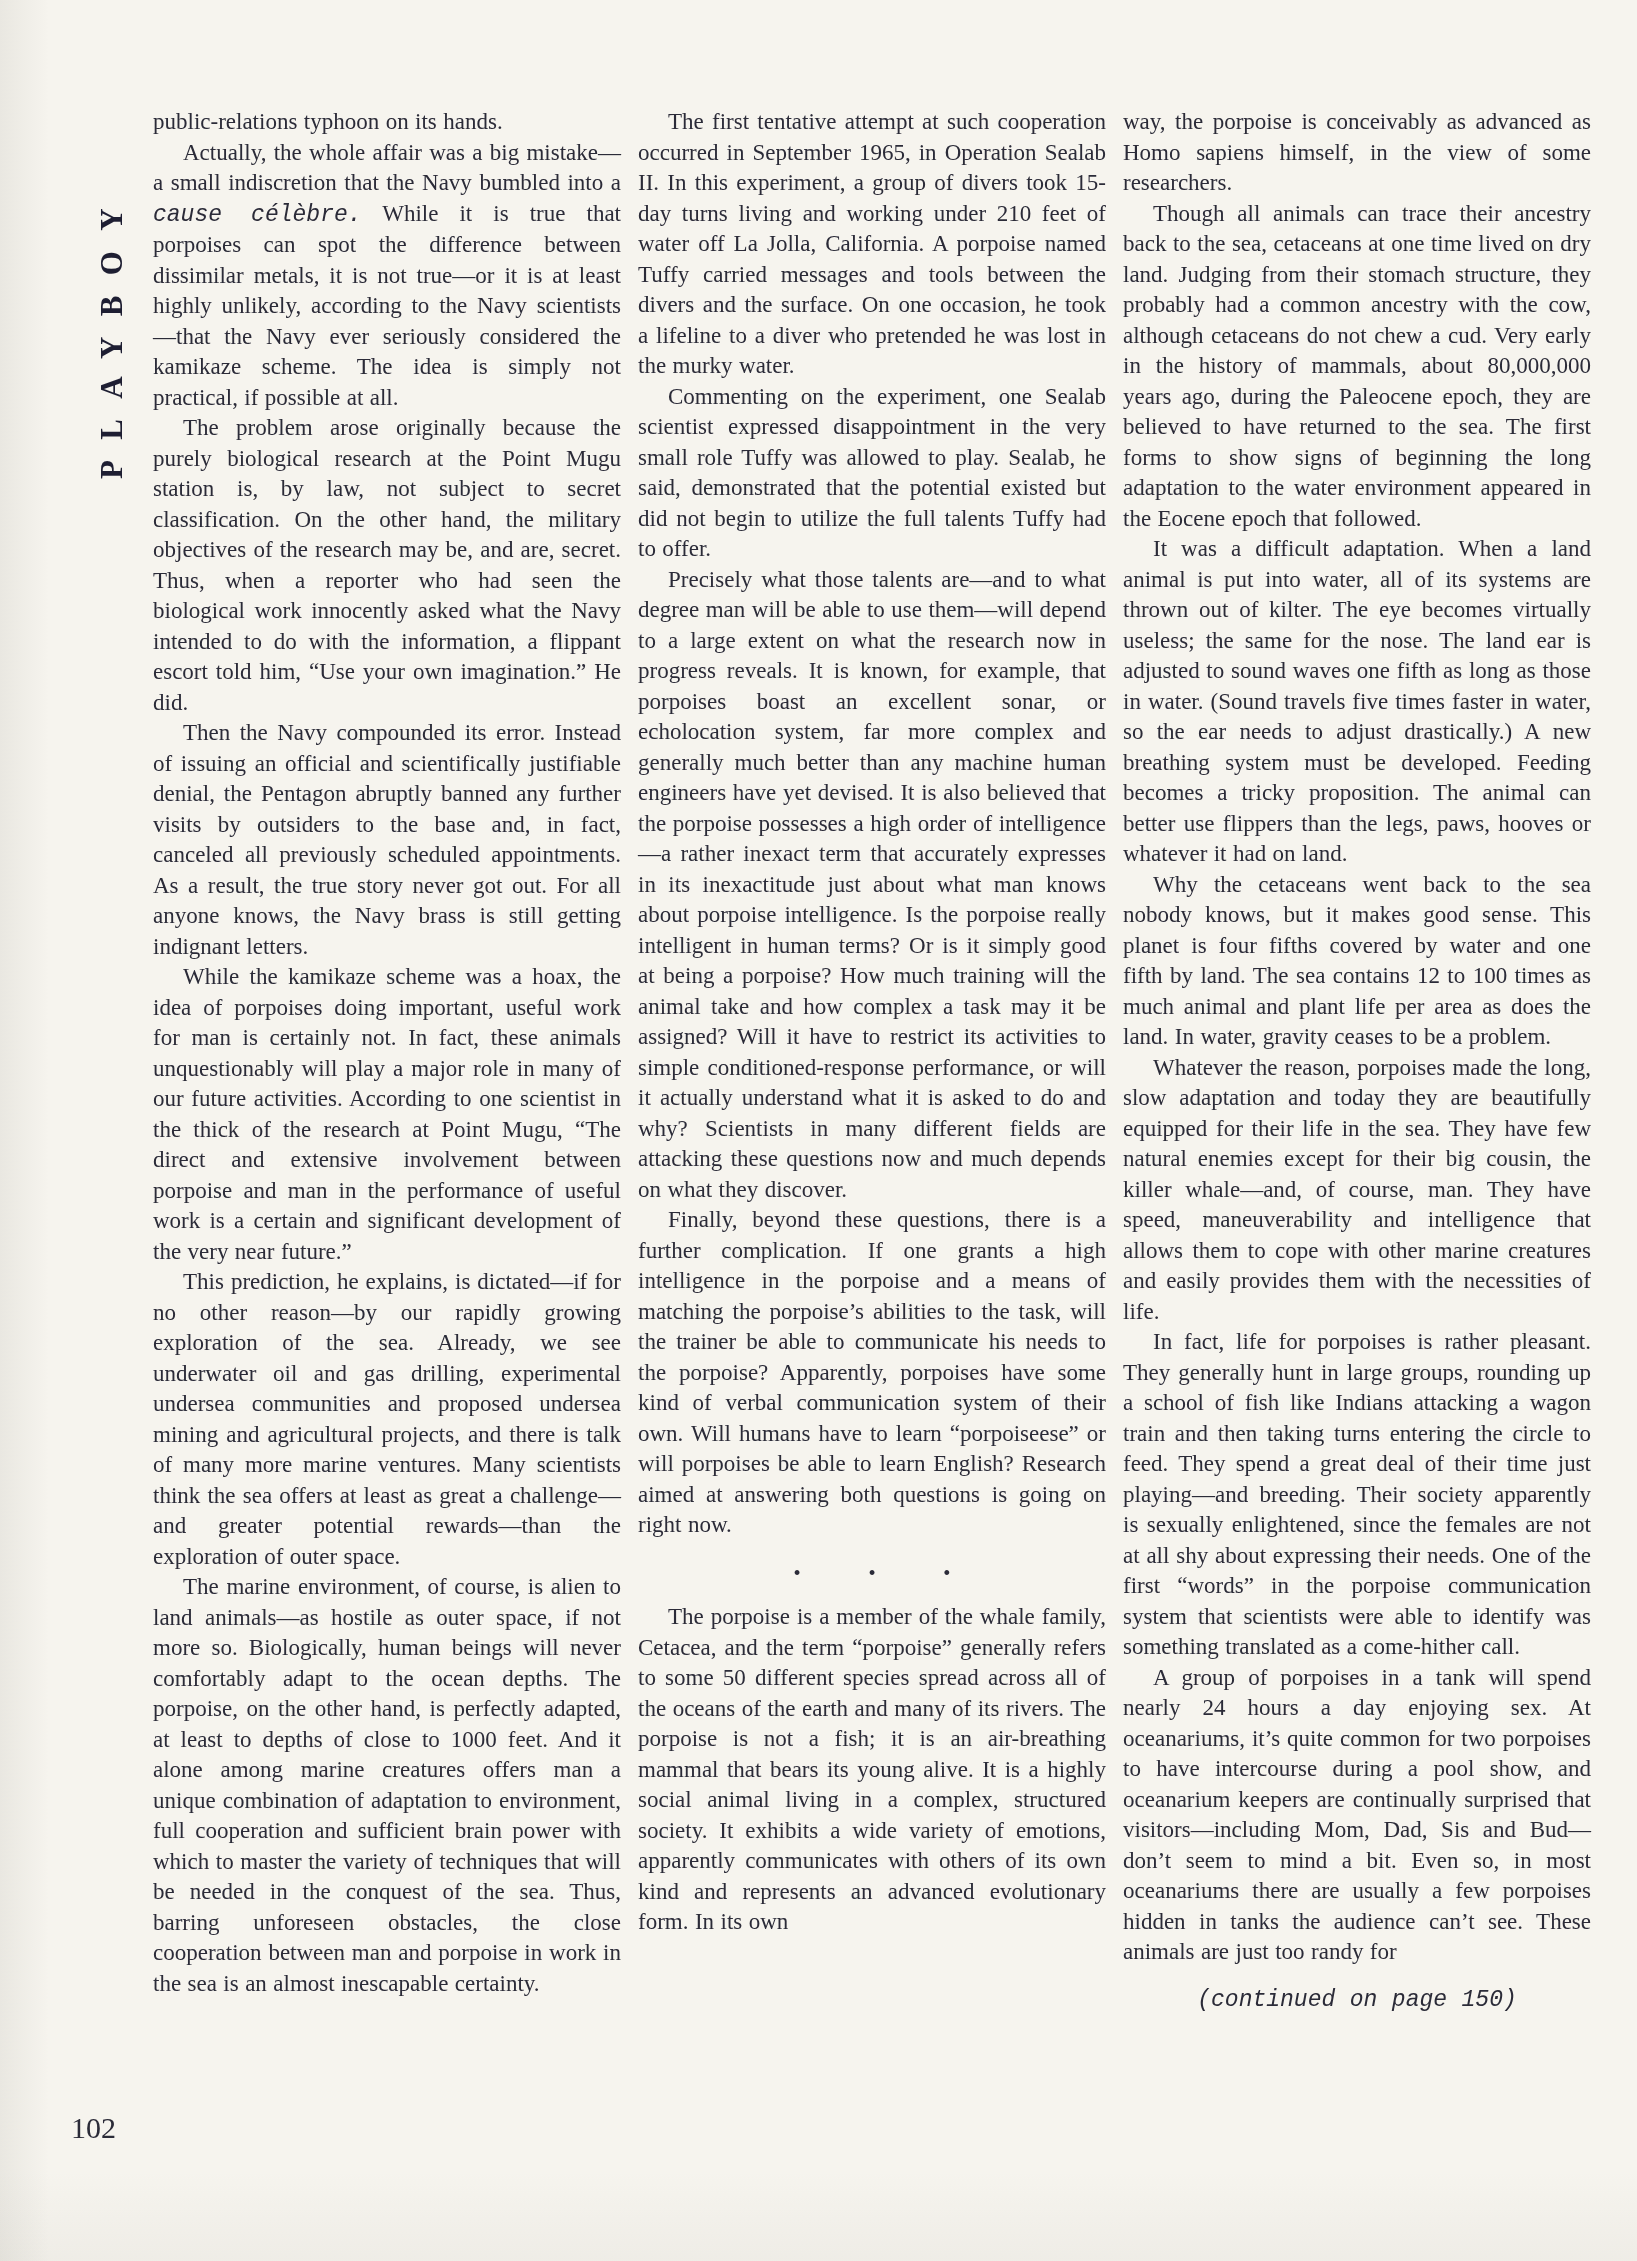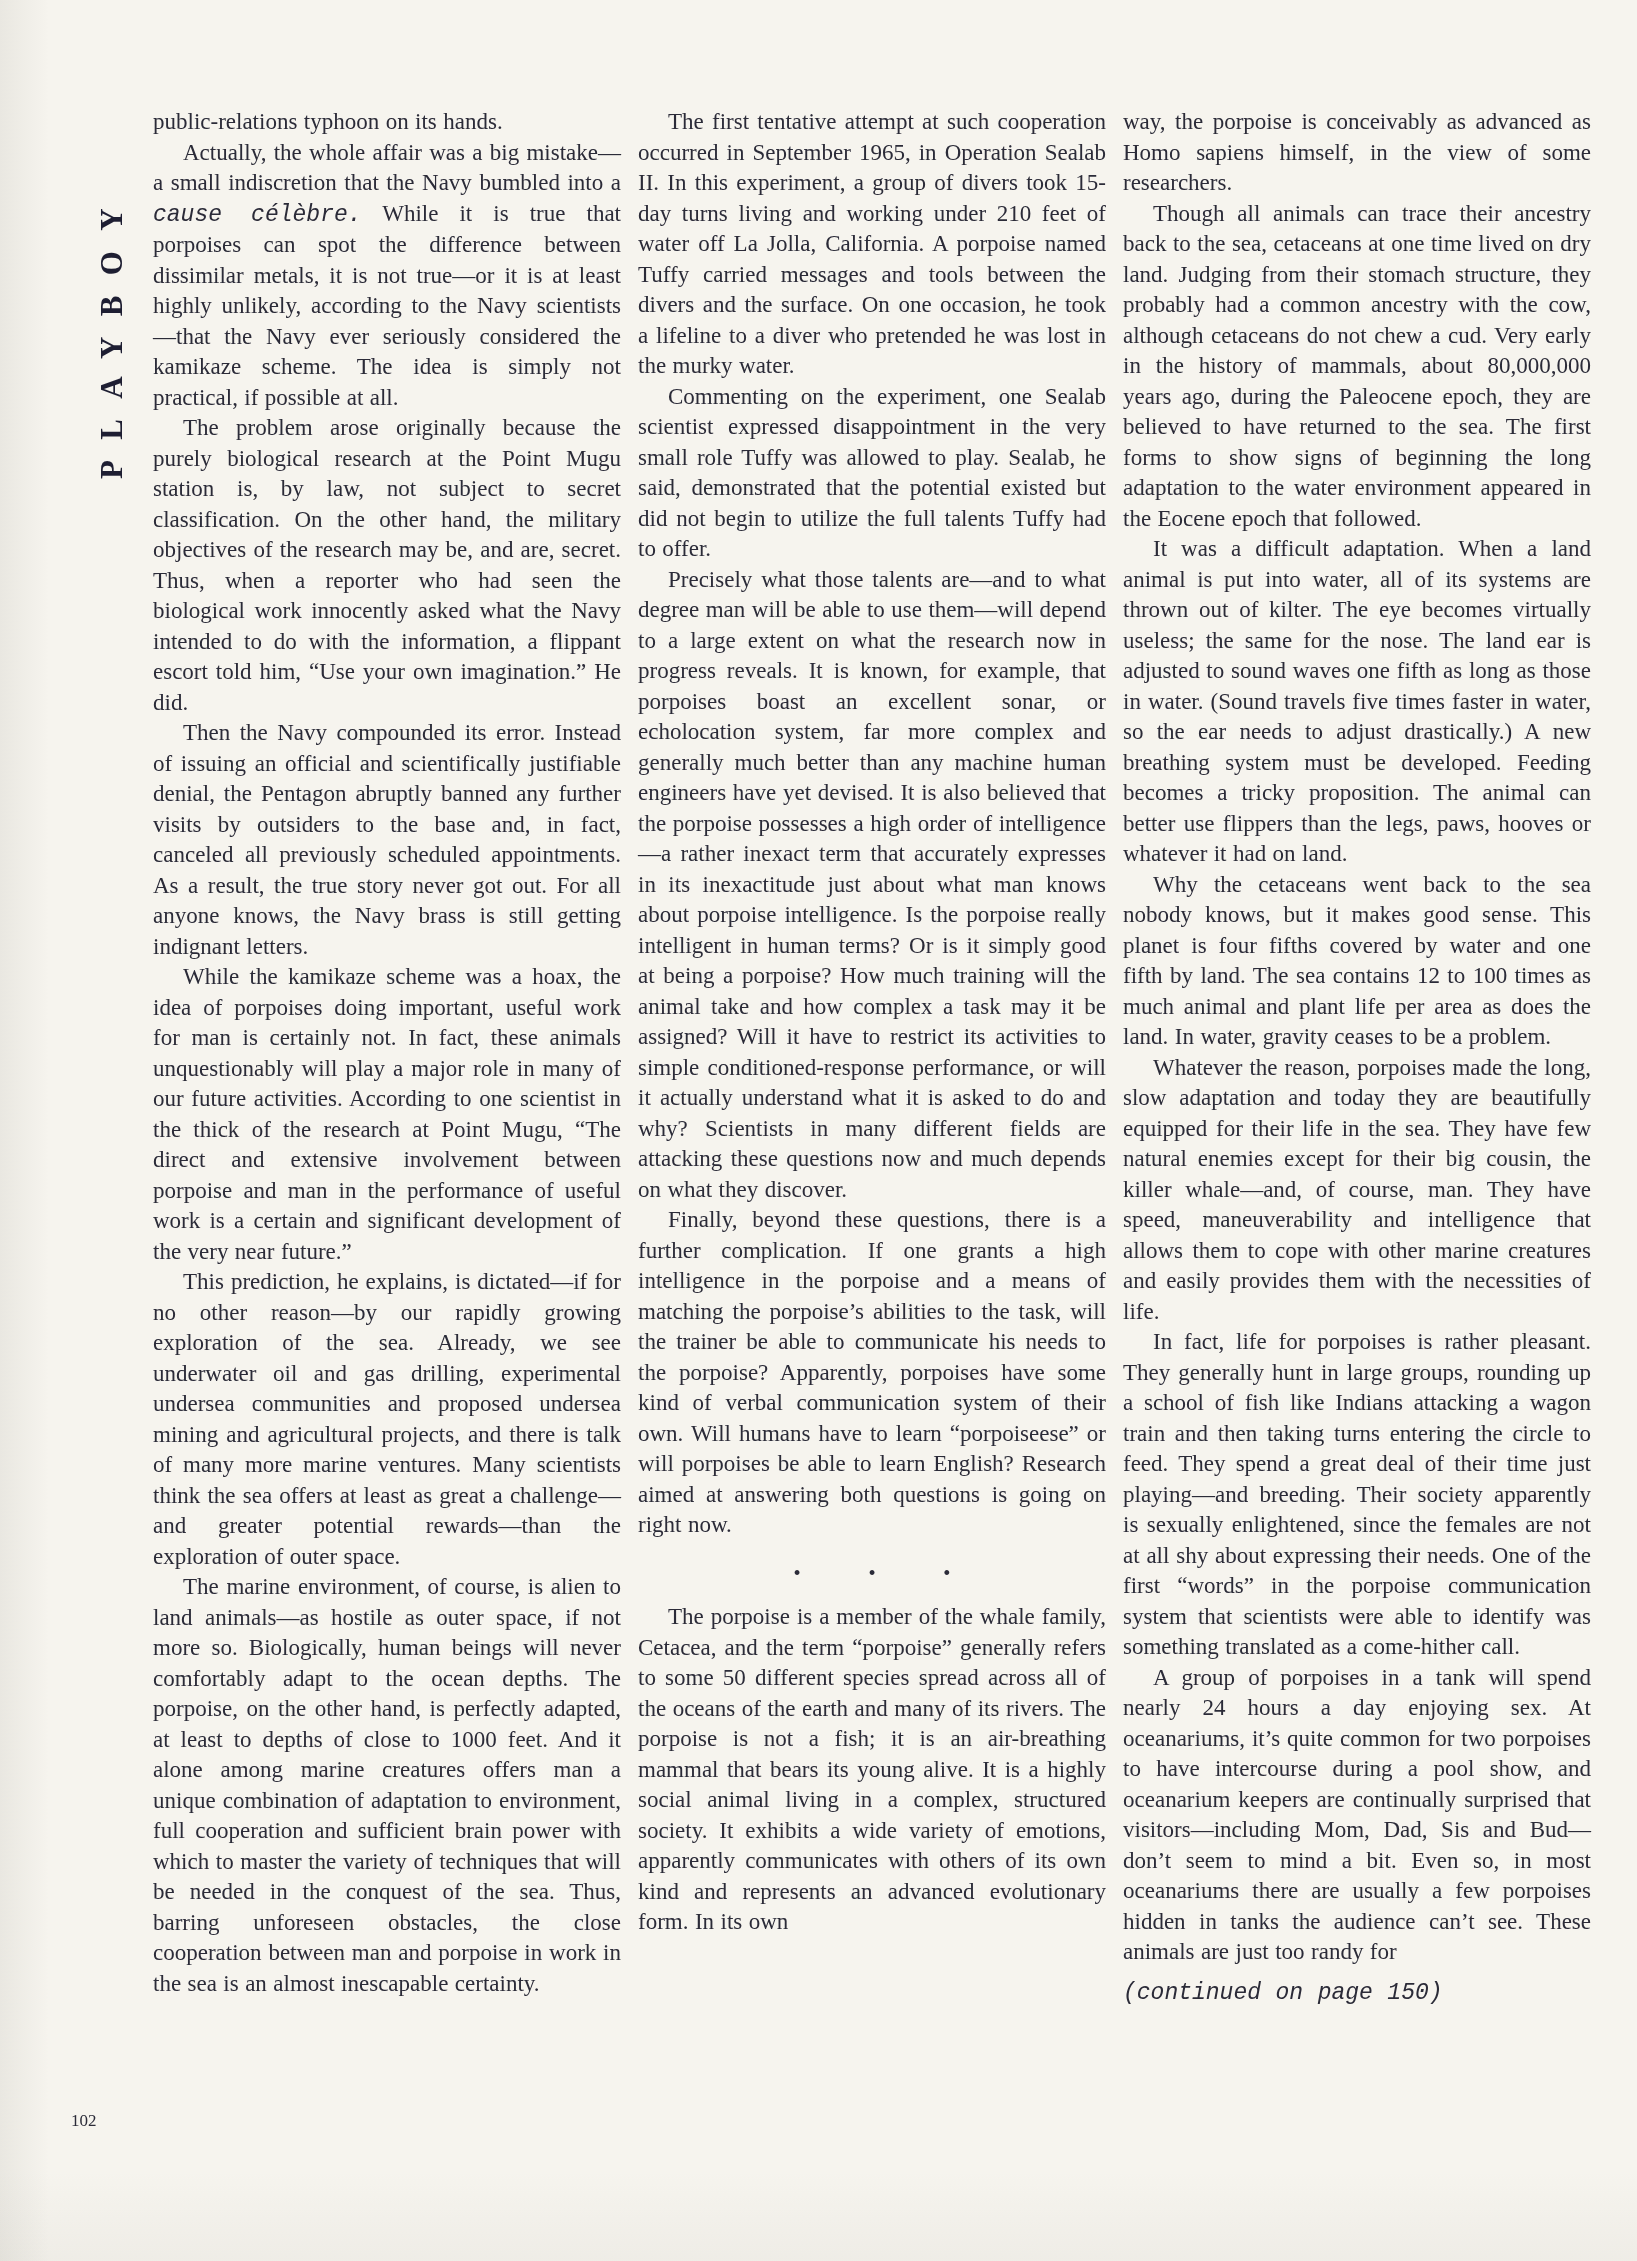--- a/index.html
+++ b/index.html
@@ -64,29 +64,29 @@
   .separator {
     text-align: center;
     text-indent: 0;
     font-size: 20.3px;
     letter-spacing: 31px;
     padding: 17.6px 0 13.6px 31px;
     color: #2b2b38;
   }
   .continued {
     text-indent: 0;
-    text-align: left;
+    text-align: center;
     font-style: italic;
-    margin-top: 9px;
+    margin-top: 16px;
   }
   .page-number {
     position: absolute;
     left: 71px;
     top: 2111px;
-    font-size: 17px;
+    font-size: 30px;
     color: #2b2b38;
   }
 </style>
 </head>
 <body>
 
 <div class="page">
   <div class="spine">PLAYBOY</div>
 
   <div class="page-number">102</div>

